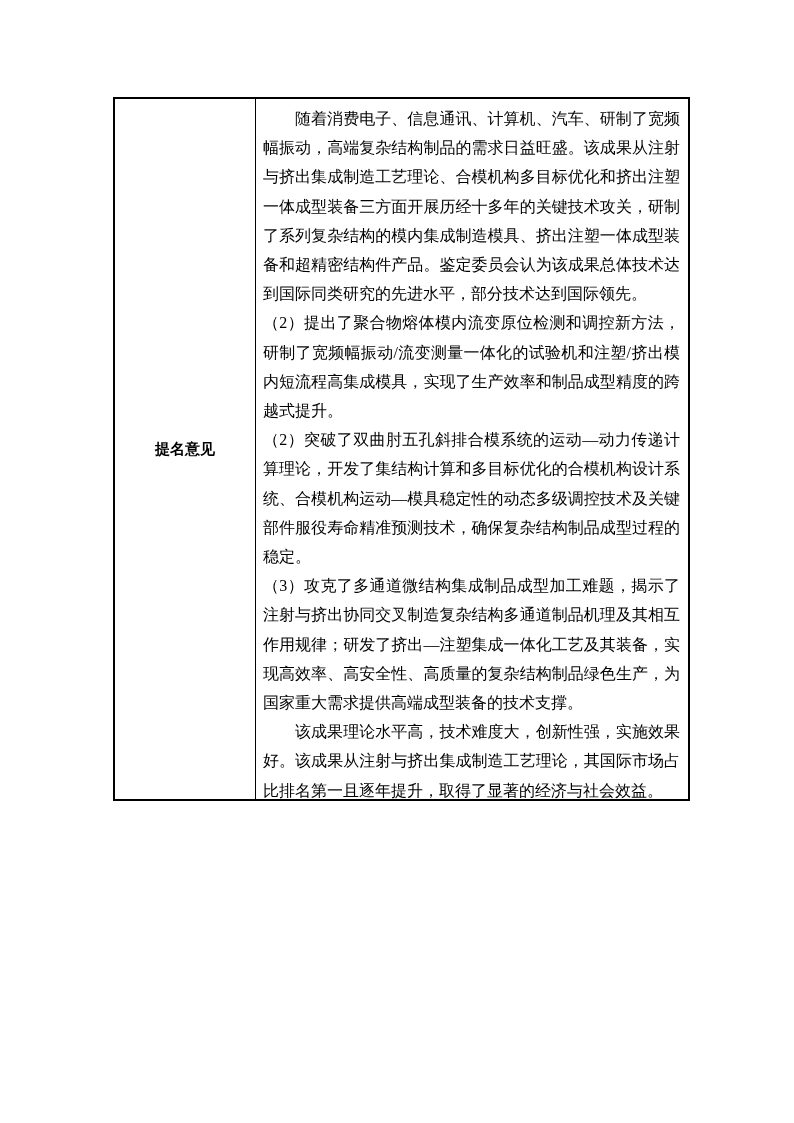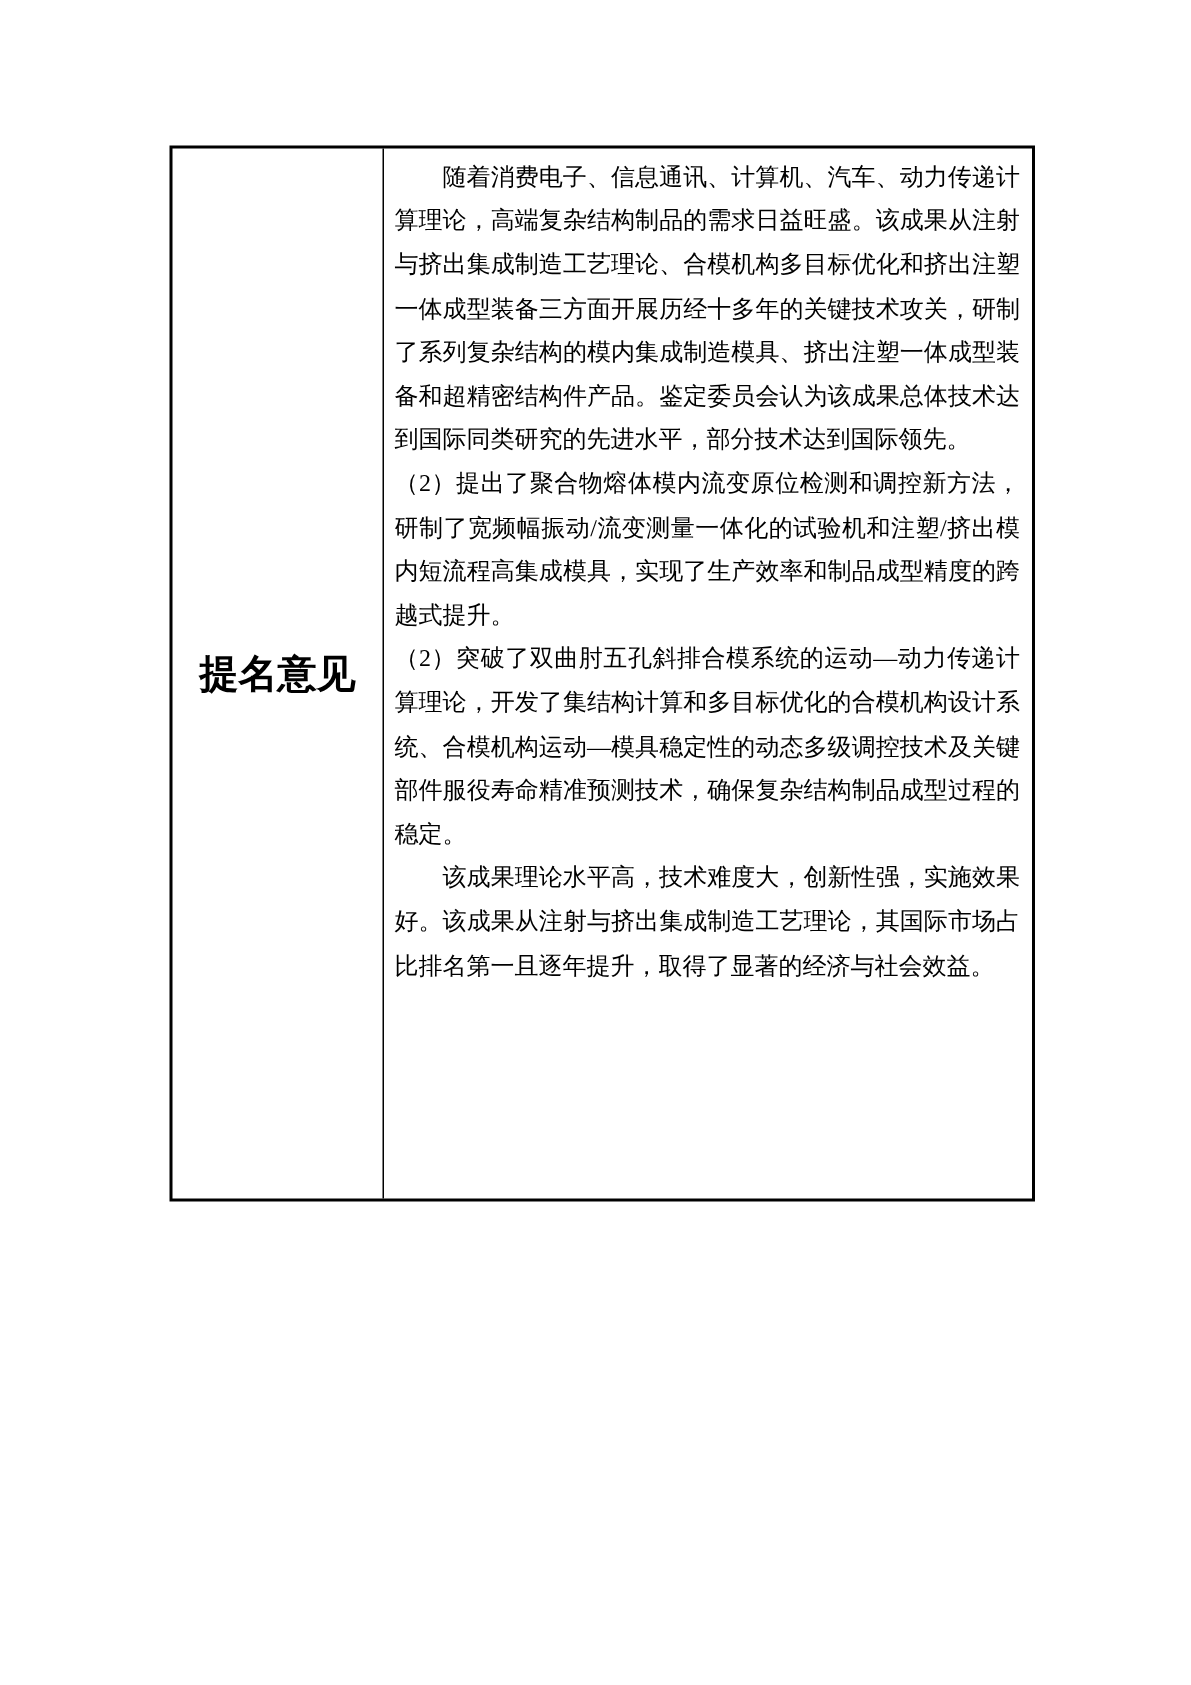--- a/index.html
+++ b/index.html
@@ -30,21 +30,21 @@
   .label-cell {
     width: 141px;
     box-sizing: border-box;
     border-right: 1.5px solid #000000;
     display: flex;
     align-items: center;
     justify-content: center;
     flex-shrink: 0;
   }
   .label-text {
-    font-size: 26px;
+    font-size: 15px;
     font-weight: 700;
     white-space: nowrap;
     font-family: Liberation Serif, serif;
   }
   .content-cell {
     flex: 1;
     box-sizing: border-box;
     padding: 5px 8px 0 7px;
     font-size: 16px;
     line-height: 29.2px;
@@ -62,20 +62,21 @@
 </style>
 </head>
 <body>
 
 <div class="page">
   <div class="doc-table">
     <div class="label-cell">
       <span class="label-text">提名意见</span>
     </div>
     <div class="content-cell">
-      <p class="indent">随着消费电子、信息通讯、计算机、汽车、动力传递计算理论，高端复杂结构制品的需求日益旺盛。该成果从注射与挤出集成制造工艺理论、合模机构多目标优化和挤出注塑一体成型装备三方面开展历经十多年的关键技术攻关，研制了系列复杂结构的模内集成制造模具、挤出注塑一体成型装备和超精密结构件产品。鉴定委员会认为该成果总体技术达到国际同类研究的先进水平，部分技术达到国际领先。</p>
+      <p class="indent">随着消费电子、信息通讯、计算机、汽车、研制了宽频幅振动，高端复杂结构制品的需求日益旺盛。该成果从注射与挤出集成制造工艺理论、合模机构多目标优化和挤出注塑一体成型装备三方面开展历经十多年的关键技术攻关，研制了系列复杂结构的模内集成制造模具、挤出注塑一体成型装备和超精密结构件产品。鉴定委员会认为该成果总体技术达到国际同类研究的先进水平，部分技术达到国际领先。</p>
       <p>（2）提出了聚合物熔体模内流变原位检测和调控新方法，研制了宽频幅振动/流变测量一体化的试验机和注塑/挤出模内短流程高集成模具，实现了生产效率和制品成型精度的跨越式提升。</p>
       <p>（2）突破了双曲肘五孔斜排合模系统的运动—动力传递计算理论，开发了集结构计算和多目标优化的合模机构设计系统、合模机构运动—模具稳定性的动态多级调控技术及关键部件服役寿命精准预测技术，确保复杂结构制品成型过程的稳定。</p>
+      <p>（3）攻克了多通道微结构集成制品成型加工难题，揭示了注射与挤出协同交叉制造复杂结构多通道制品机理及其相互作用规律；研发了挤出—注塑集成一体化工艺及其装备，实现高效率、高安全性、高质量的复杂结构制品绿色生产，为国家重大需求提供高端成型装备的技术支撑。</p>
       <p class="indent">该成果理论水平高，技术难度大，创新性强，实施效果好。该成果从注射与挤出集成制造工艺理论，其国际市场占比排名第一且逐年提升，取得了显著的经济与社会效益。</p>
 
     </div>
   </div>
 </div>
 
 </body></html>

